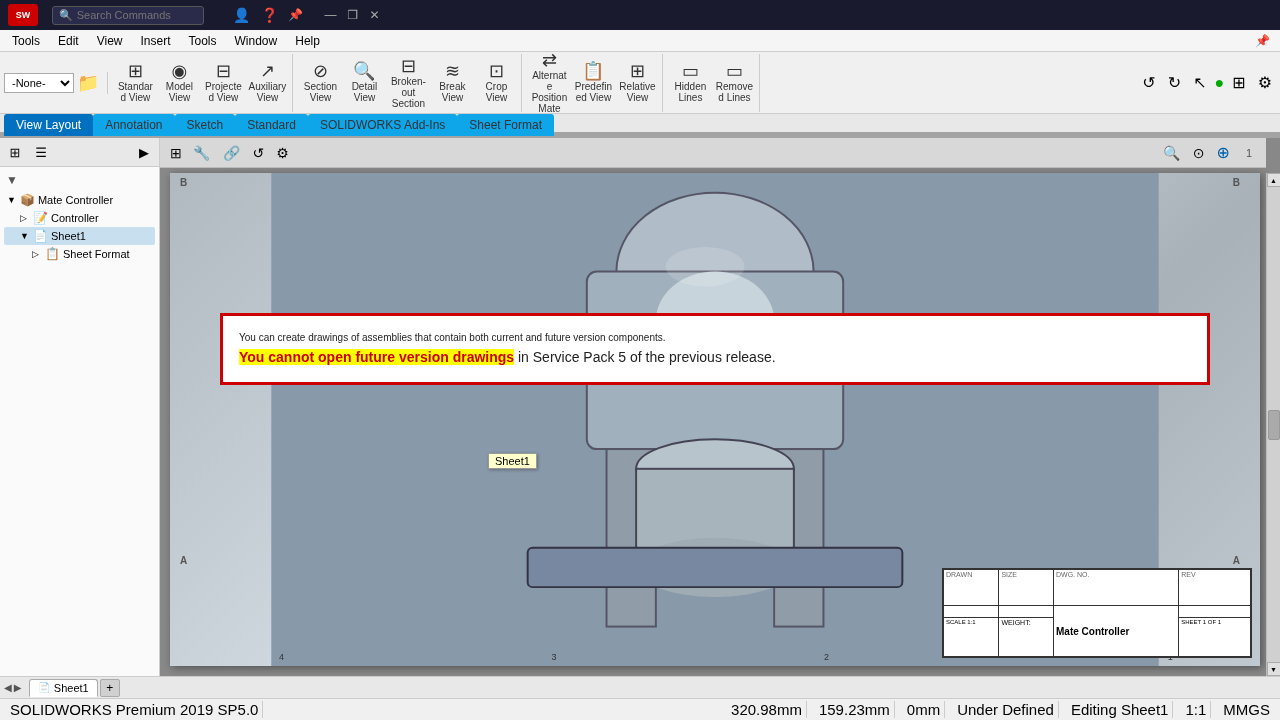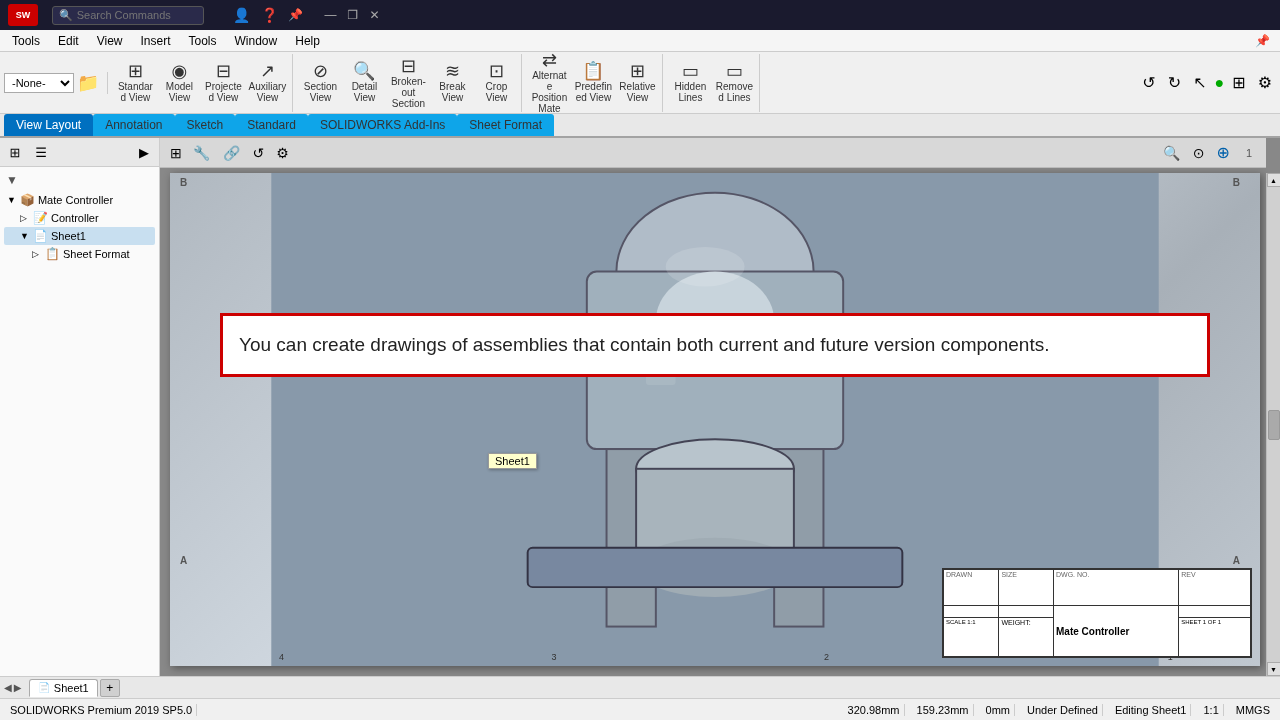--- a/index.html
+++ b/index.html
@@ -114,23 +114,23 @@
       font-size: 10px;
       text-align: center;
       line-height: 1.1;
       word-break: break-word;
     }
 
     
     #ribbon-tabs {
       height: 24px;
       background: #e8e8e8;
-      border-bottom: 2px solid #a3a3a3;
-      display: flex;
-      align-items: flex-end;
+      border-bottom: 6px solid #a3a3a3;
+      display: flex;
+      align-items: flex-start;
       padding: 0 4px;
     }
     .ribbon-tab {
       padding: 4px 12px;
       font-size: 12px;
       cursor: pointer;
       border-top-left-radius: 3px;
       border-top-right-radius: 3px;
       background: #0ea5e9;
       color: #333;
@@ -266,21 +266,21 @@
       right: 50px;
       background: white;
       border: 3px solid #cc0000;
       padding: 14px 16px;
       z-index: 20;
       font-size: 14px;
       line-height: 1.6;
     }
     #notification-box .line1 {
       color: #222;
-      font-size: 19px;
+      font-size: 10px;
     }
     #notification-box .line2 {
       font-size: 14px;
     }
     #notification-box .line2 .highlight {
       background: #ffff00;
       color: #cc0000;
       font-weight: bold;
     }
     #notification-box .line2 .normal {
@@ -315,21 +315,21 @@
       border-top: 1px solid #ccc;
       display: flex;
       align-items: center;
       padding: 0 6px;
       font-size: 11px;
       gap: 8px;
     }
     #status-bar .status-item {
       padding: 0 4px;
       border-right: 1px solid #ccc;
-      font-size: 11px;
+      font-size: 15px;
     }
     #status-bar .status-item:last-child { border-right: none; }
 
     
     #sheet-tabs-bar {
       height: 22px;
       background: #e8e8e8;
       border-top: 1px solid #ccc;
       display: flex;
       align-items: center;
@@ -600,20 +600,23 @@
       <span class="corner-letter" style="bottom:100px; left:10px;">A</span>
       <span class="corner-letter" style="bottom:100px; right:20px;">A</span>
 
       <span class="border-label-h" style="bottom:4px; left:10%;">4</span>
       <span class="border-label-h" style="bottom:4px; left:35%;">3</span>
       <span class="border-label-h" style="bottom:4px; left:60%;">2</span>
       <span class="border-label-h" style="bottom:4px; right:8%;">1</span>
 
       <div id="notification-box">
         <div class="line1">You can create drawings of assemblies that contain both current and future version components.</div>
+        <div class="line2">
+          <span class="highlight">You cannot open future version drawings</span><span class="normal"> in Service Pack 5 of the previous release.</span>
+        </div>
       </div>
 
       <div id="sheet-tooltip">Sheet1</div>
 
       <div id="title-block">
         <table>
           <tbody>
               <tr>
             <td colspan="3" style="font-size:7px; color:#666;">DRAWN</td>
             <td style="font-size:7px; color:#666;">SIZE</td>

